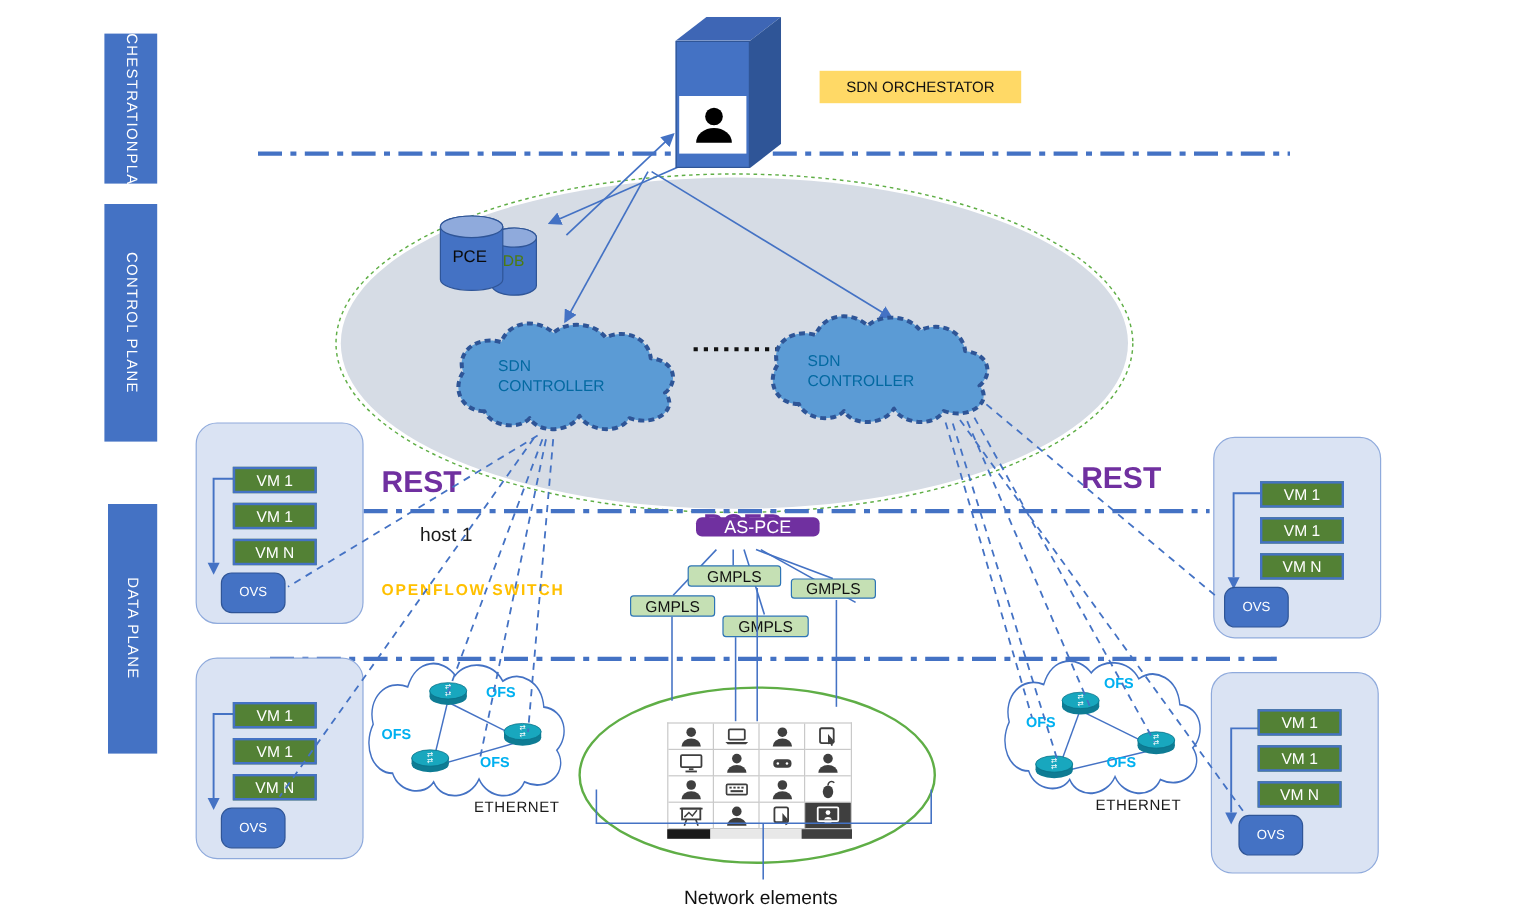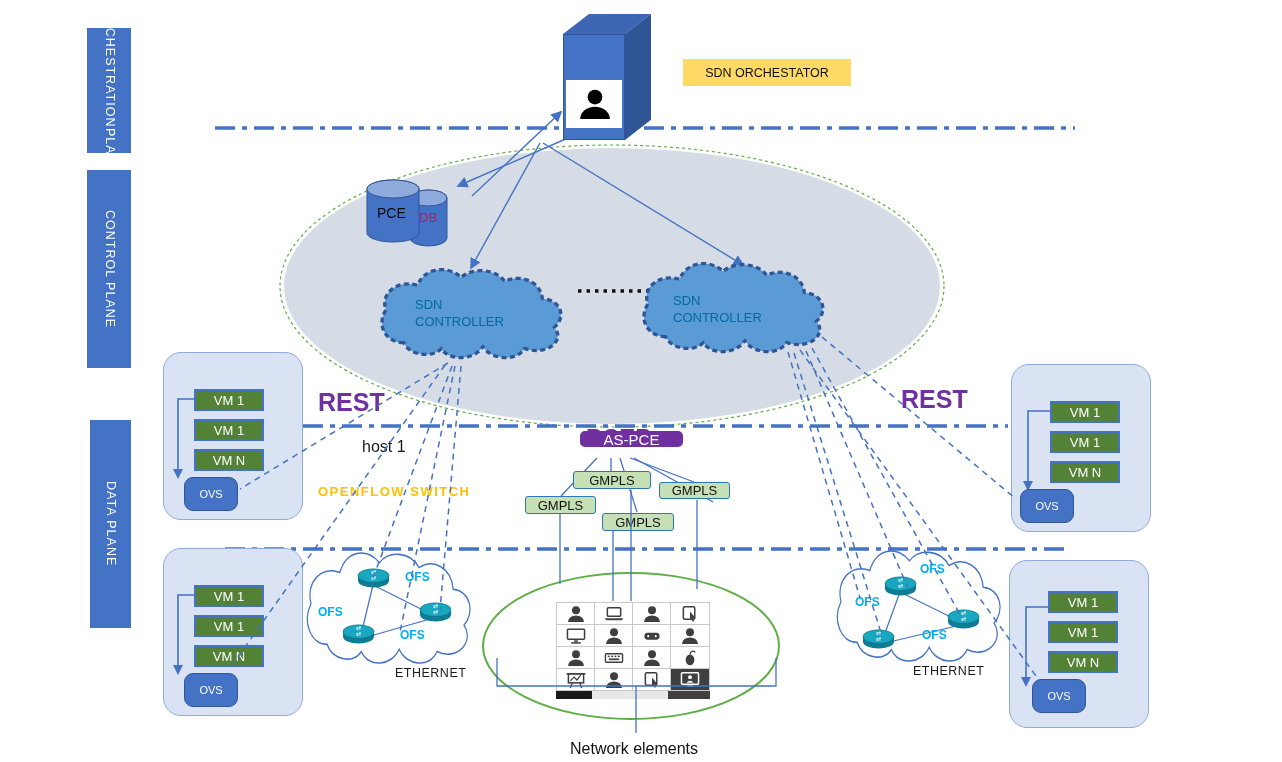--- a/index.html
+++ b/index.html
@@ -214,30 +214,30 @@
         <use href="#icon-person" transform="scale(1.05)"></use>
       </svg>
   </div>
 </div>
 
 <div class="abs tag-yellow" style="left:683px;top:59px;width:168px;height:27px;">
   <span>SDN ORCHESTATOR</span>
 </div>
 
 <div class="abs ui" style="left:377px;top:205px;font-size:14px;color:#0a0a0a;">PCE</div>
-<div class="abs ui" style="left:419px;top:210px;font-size:13px;color:#be185d;">DB</div>
+<div class="abs ui" style="left:419px;top:210px;font-size:13px;color:#4d7c0f;">DB</div>
 
 <div class="abs ctl-text" style="left:415px;top:296px;width:110px;">SDN CONTROLLER</div>
 <div class="abs ctl-text" style="left:673px;top:292px;width:110px;">SDN CONTROLLER</div>
 
 <div class="abs purple pcep ui" style="left:586px;top:380px;">PCEP</div>
 <div class="abs purple rest ui" style="left:318px;top:388px;">REST</div>
 <div class="abs purple rest ui" style="left:901px;top:385px;">REST</div>
 
-<div class="abs host" style="left:362px;top:438px;text-align:center;">host 1</div>
+<div class="abs host" style="left:350px;top:438px;text-align:center;">host 1</div>
 <div class="abs ofsw" style="left:318px;top:484px;">OPENFLOW  SWITCH</div>
 
 <div class="abs aspce" style="left:580px;top:431px;width:103px;height:16px;">
   <span>AS-PCE</span>
 </div>
 
 <div class="abs gmpls" style="left:573px;top:471px;width:78px;height:18px;">GMPLS</div>
 <div class="abs gmpls" style="left:659px;top:482px;width:71px;height:17px;">GMPLS</div>
 <div class="abs gmpls" style="left:525px;top:496px;width:71px;height:18px;">GMPLS</div>
 <div class="abs gmpls" style="left:602px;top:513px;width:72px;height:18px;">GMPLS</div>

